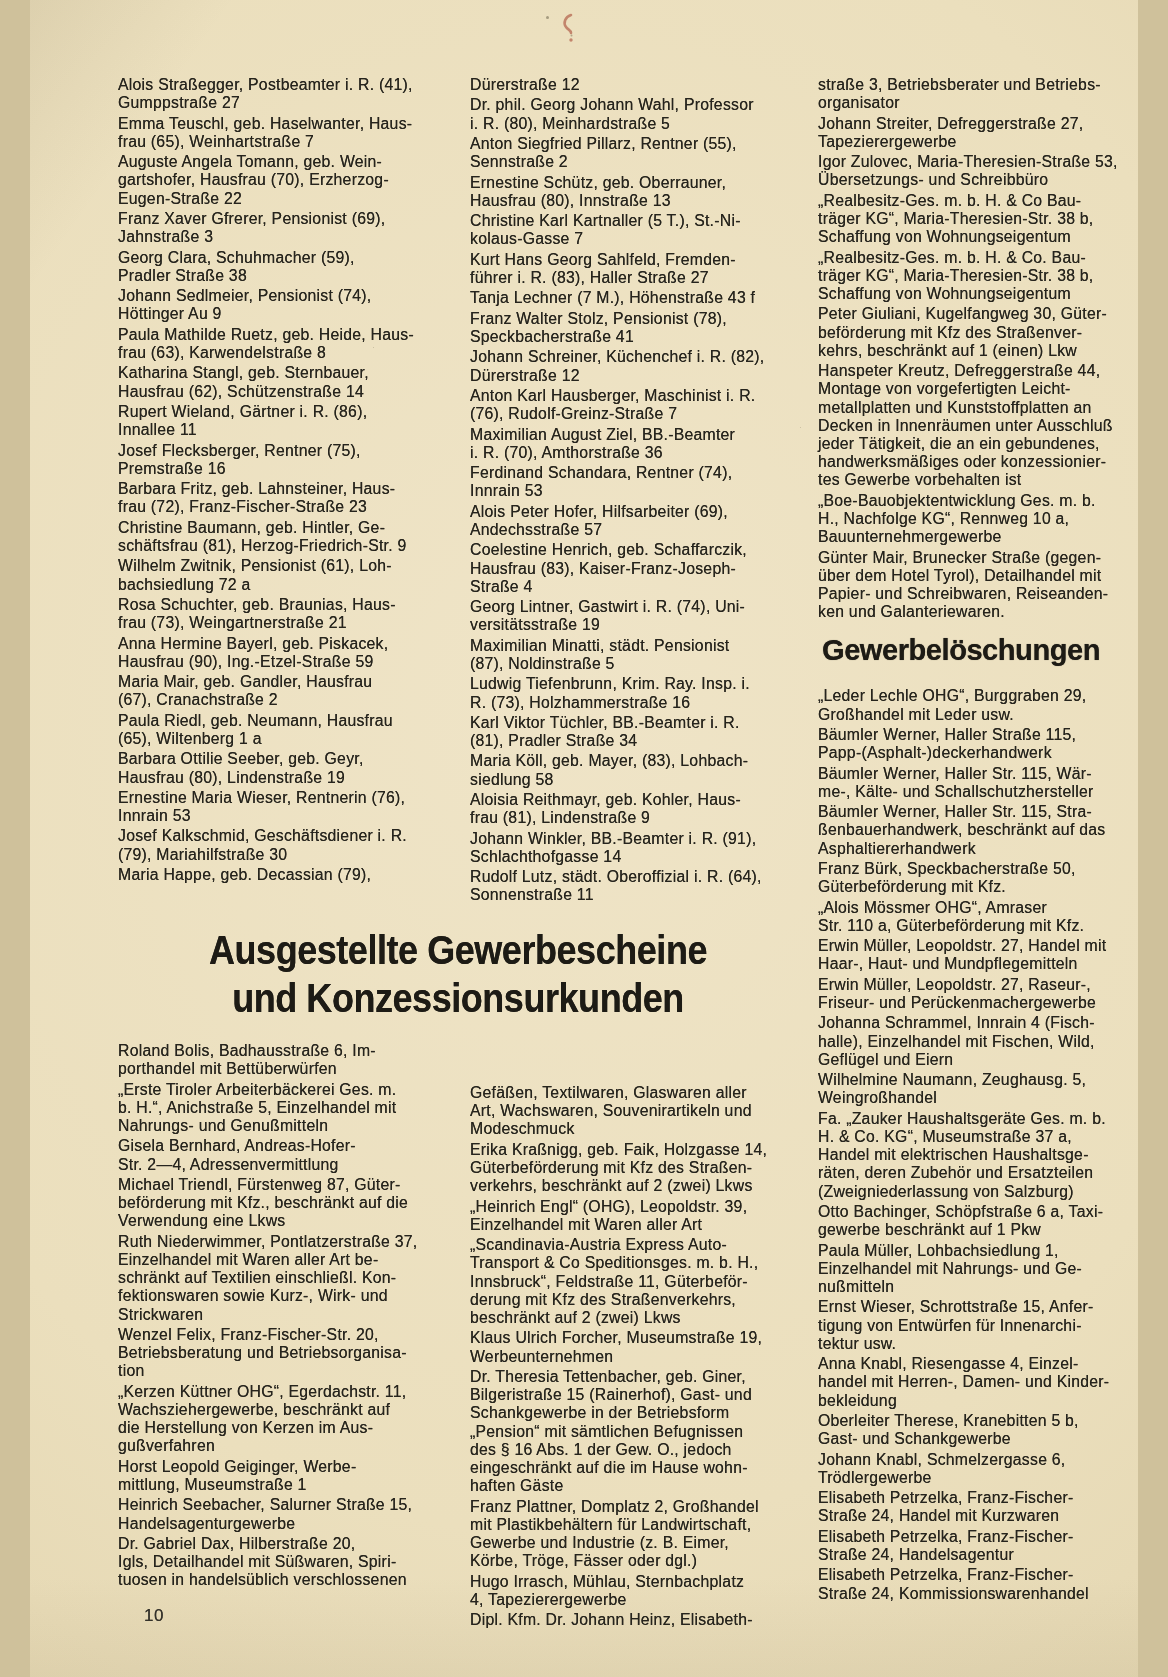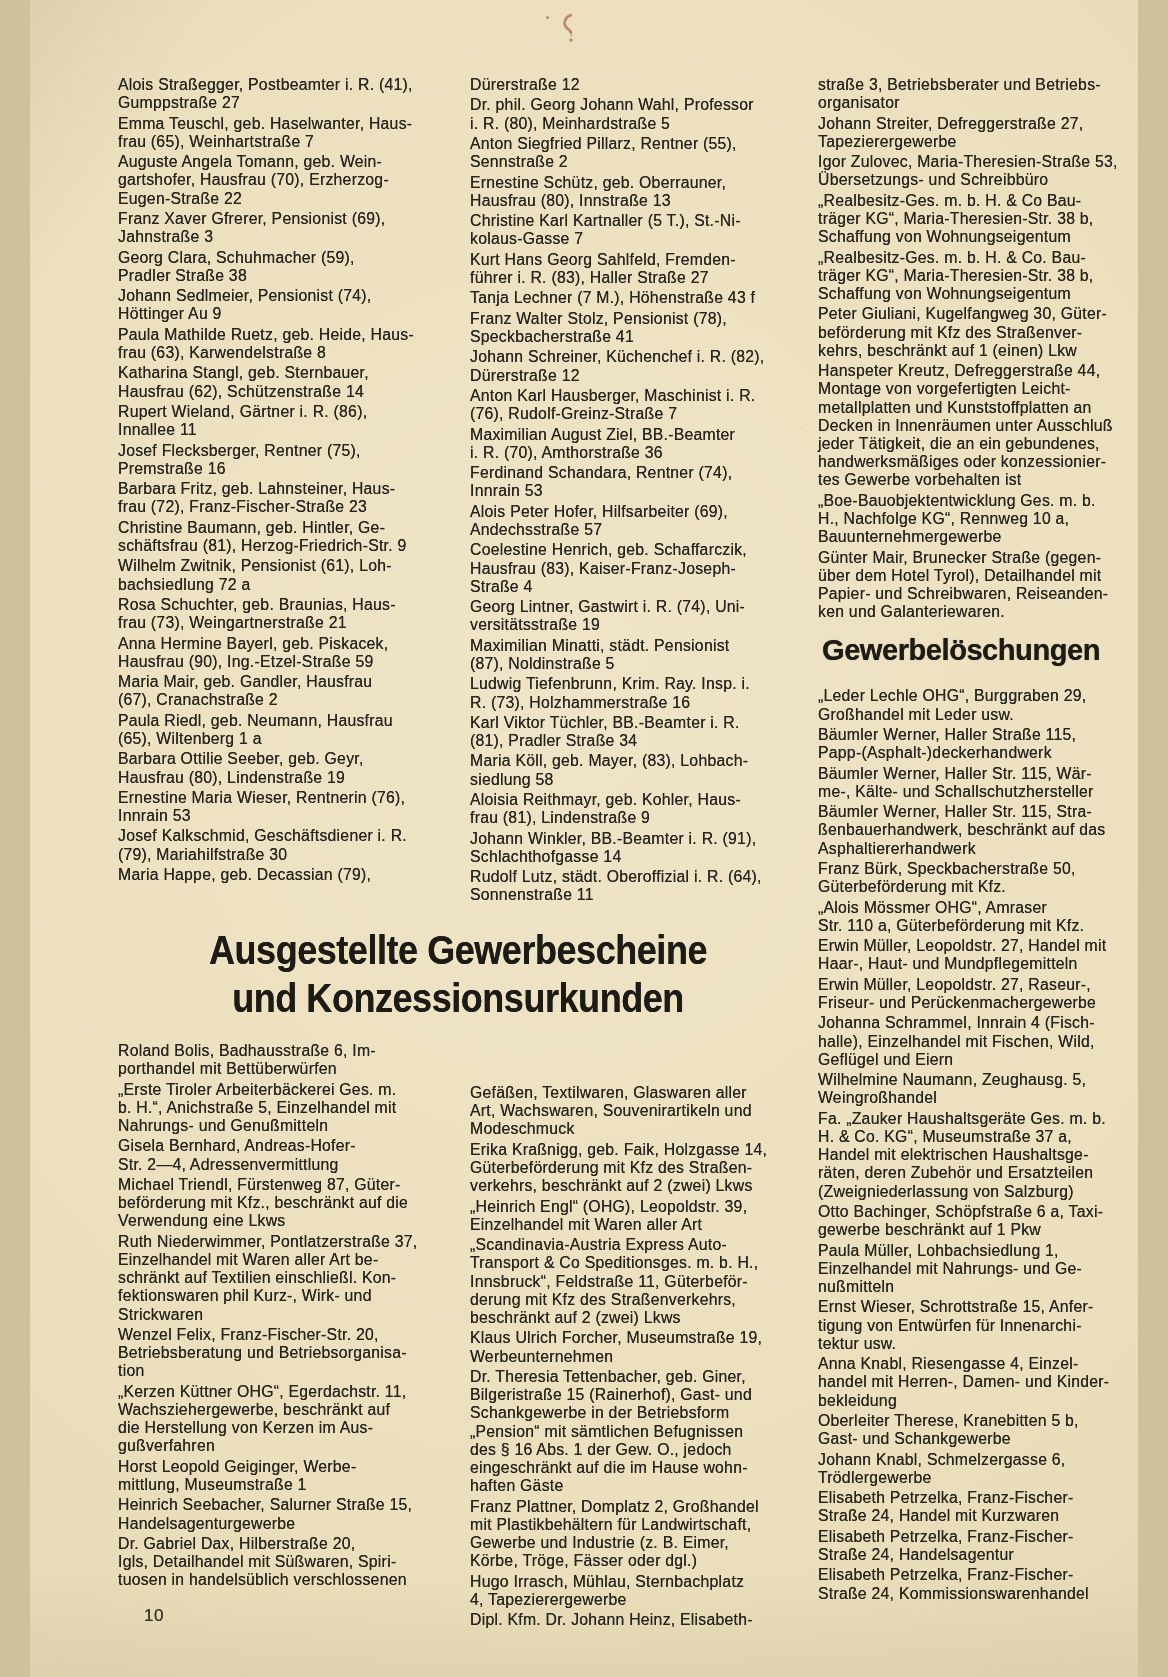--- a/index.html
+++ b/index.html
@@ -422,21 +422,21 @@
       </div>
       <div class="entry">
         <div class="line">Michael Triendl, Fürstenweg 87, Güter-</div>
         <div class="line">beförderung mit Kfz., beschränkt auf die</div>
         <div class="line">Verwendung eine Lkws</div>
       </div>
       <div class="entry">
         <div class="line">Ruth Niederwimmer, Pontlatzerstraße 37,</div>
         <div class="line">Einzelhandel mit Waren aller Art be-</div>
         <div class="line">schränkt auf Textilien einschließl. Kon-</div>
-        <div class="line">fektionswaren phil Kurz-, Wirk- und</div>
+        <div class="line">fektionswaren sowie Kurz-, Wirk- und</div>
         <div class="line">Strickwaren</div>
       </div>
       <div class="entry">
         <div class="line">Wenzel Felix, Franz-Fischer-Str. 20,</div>
         <div class="line">Betriebsberatung und Betriebsorganisa-</div>
         <div class="line">tion</div>
       </div>
       <div class="entry">
         <div class="line">„Kerzen Küttner OHG“, Egerdachstr. 11,</div>
         <div class="line">Wachsziehergewerbe, beschränkt auf</div>

